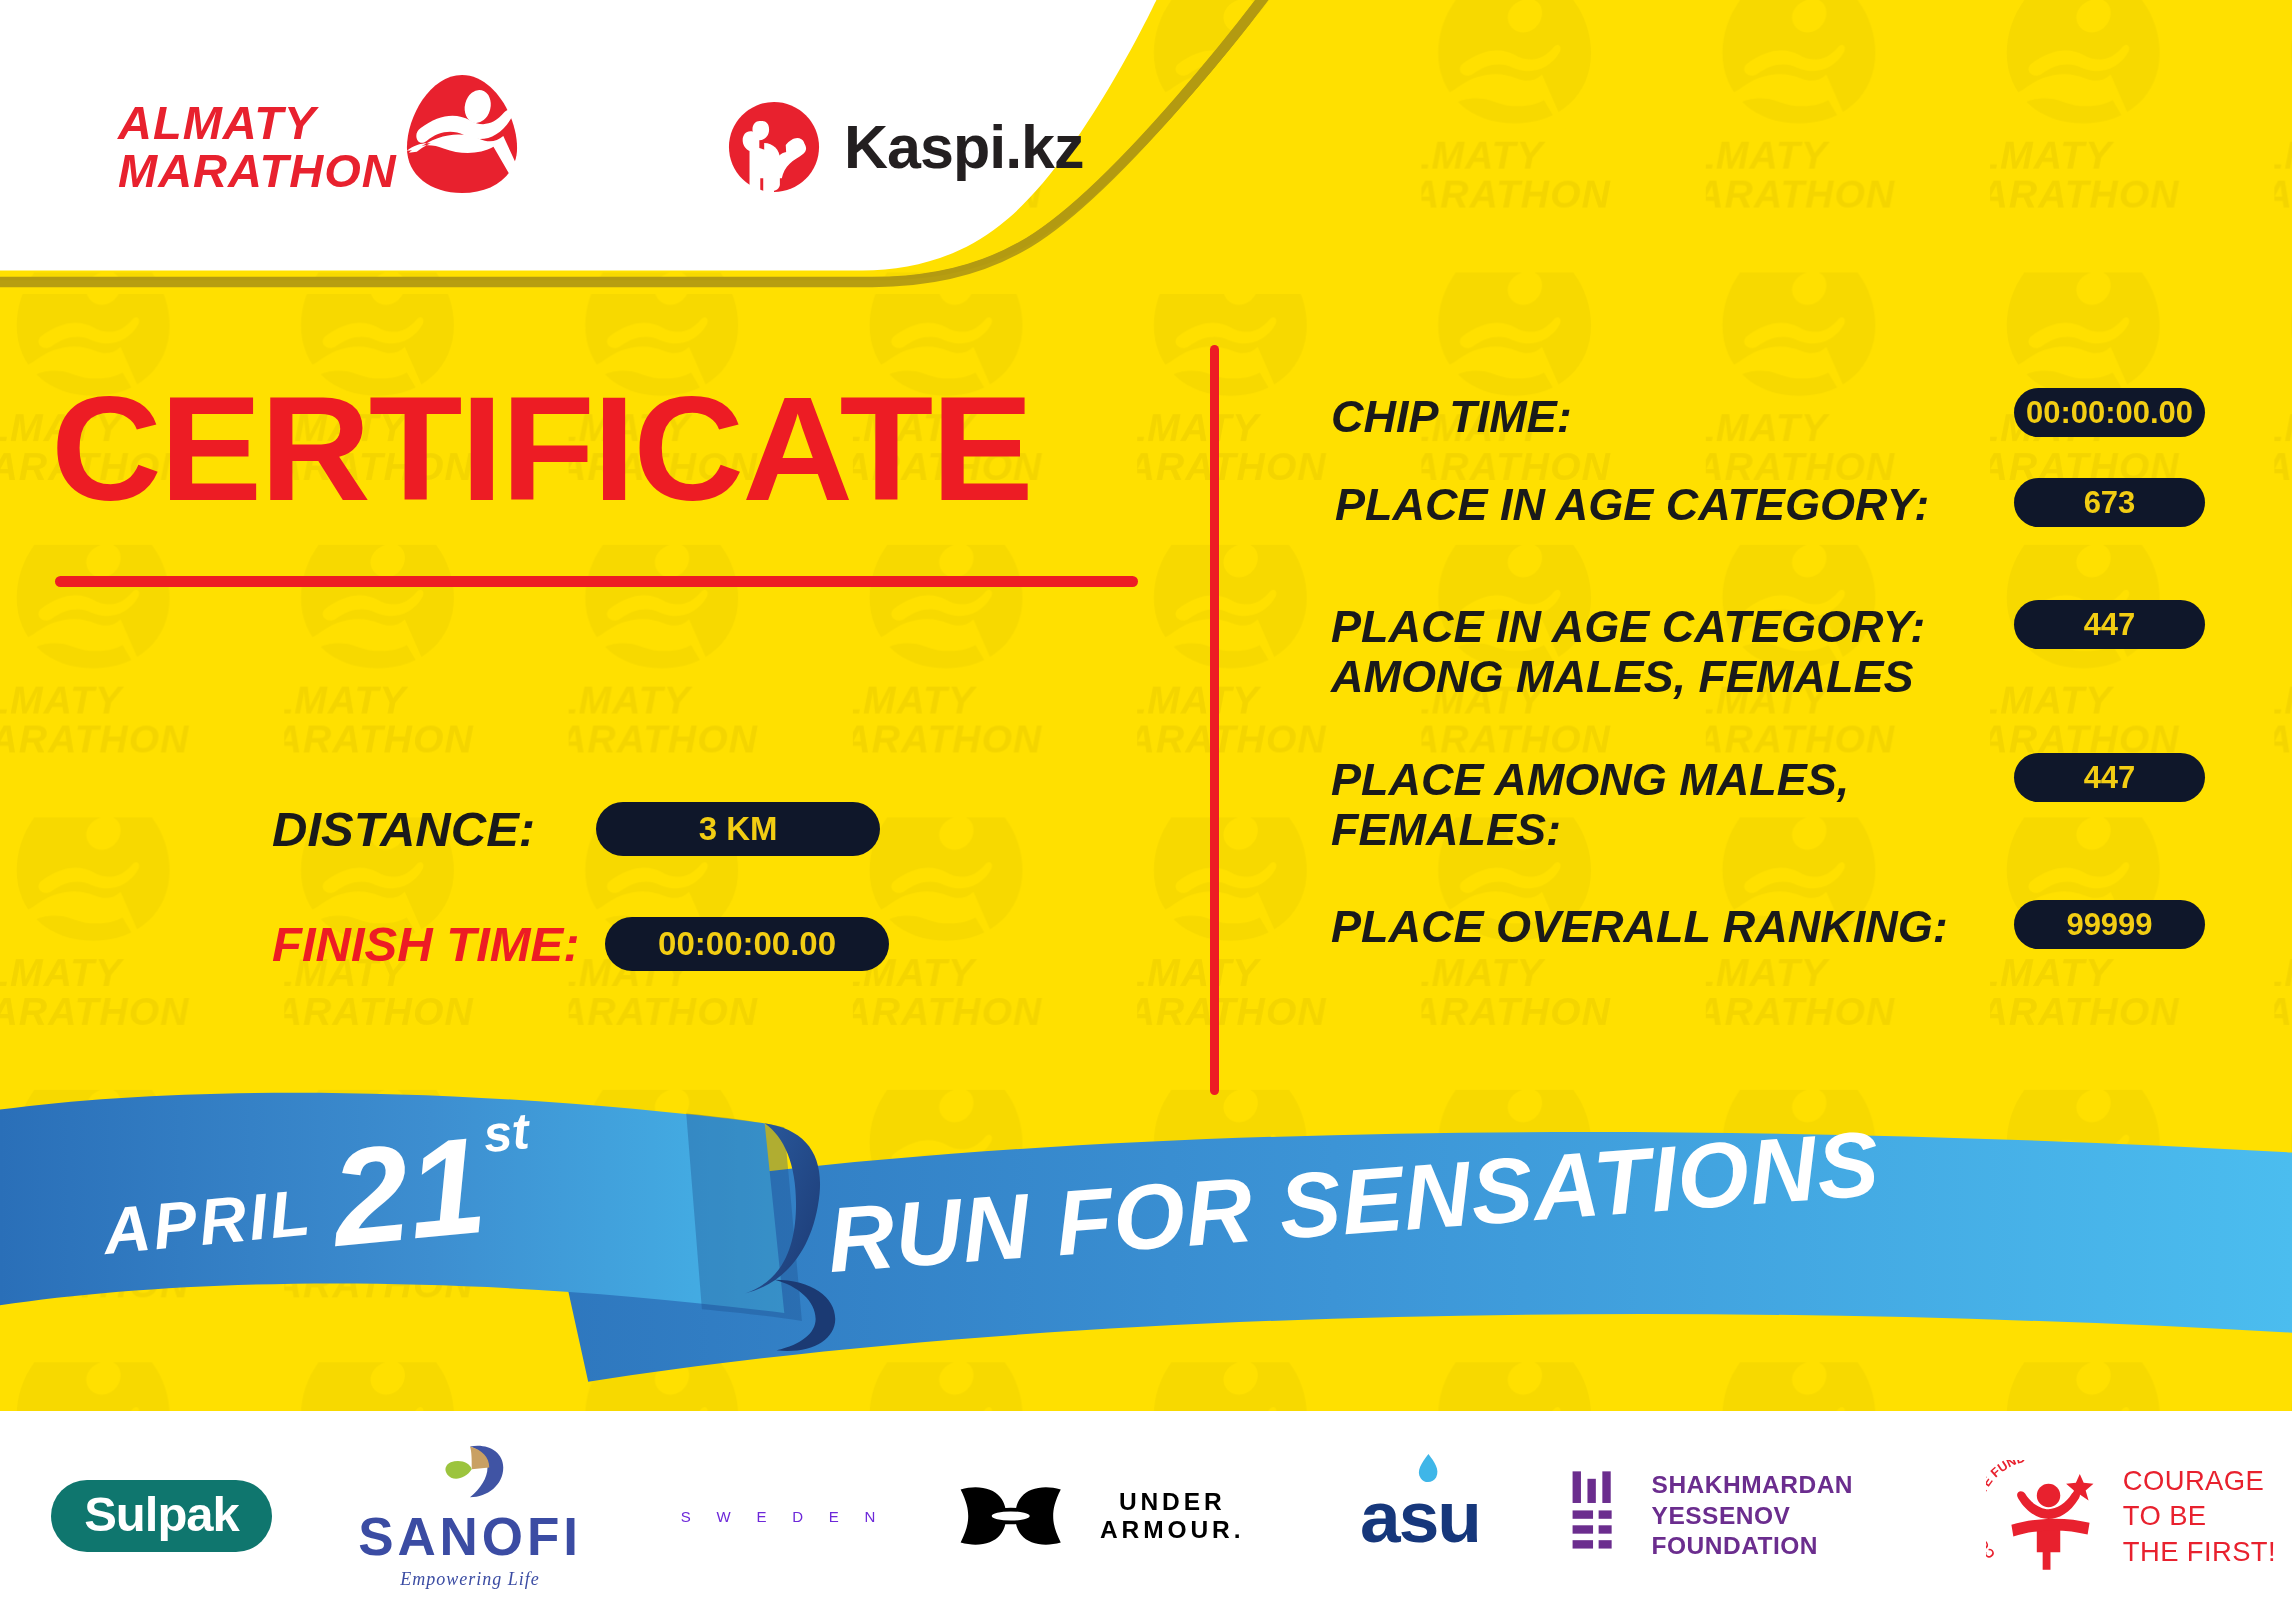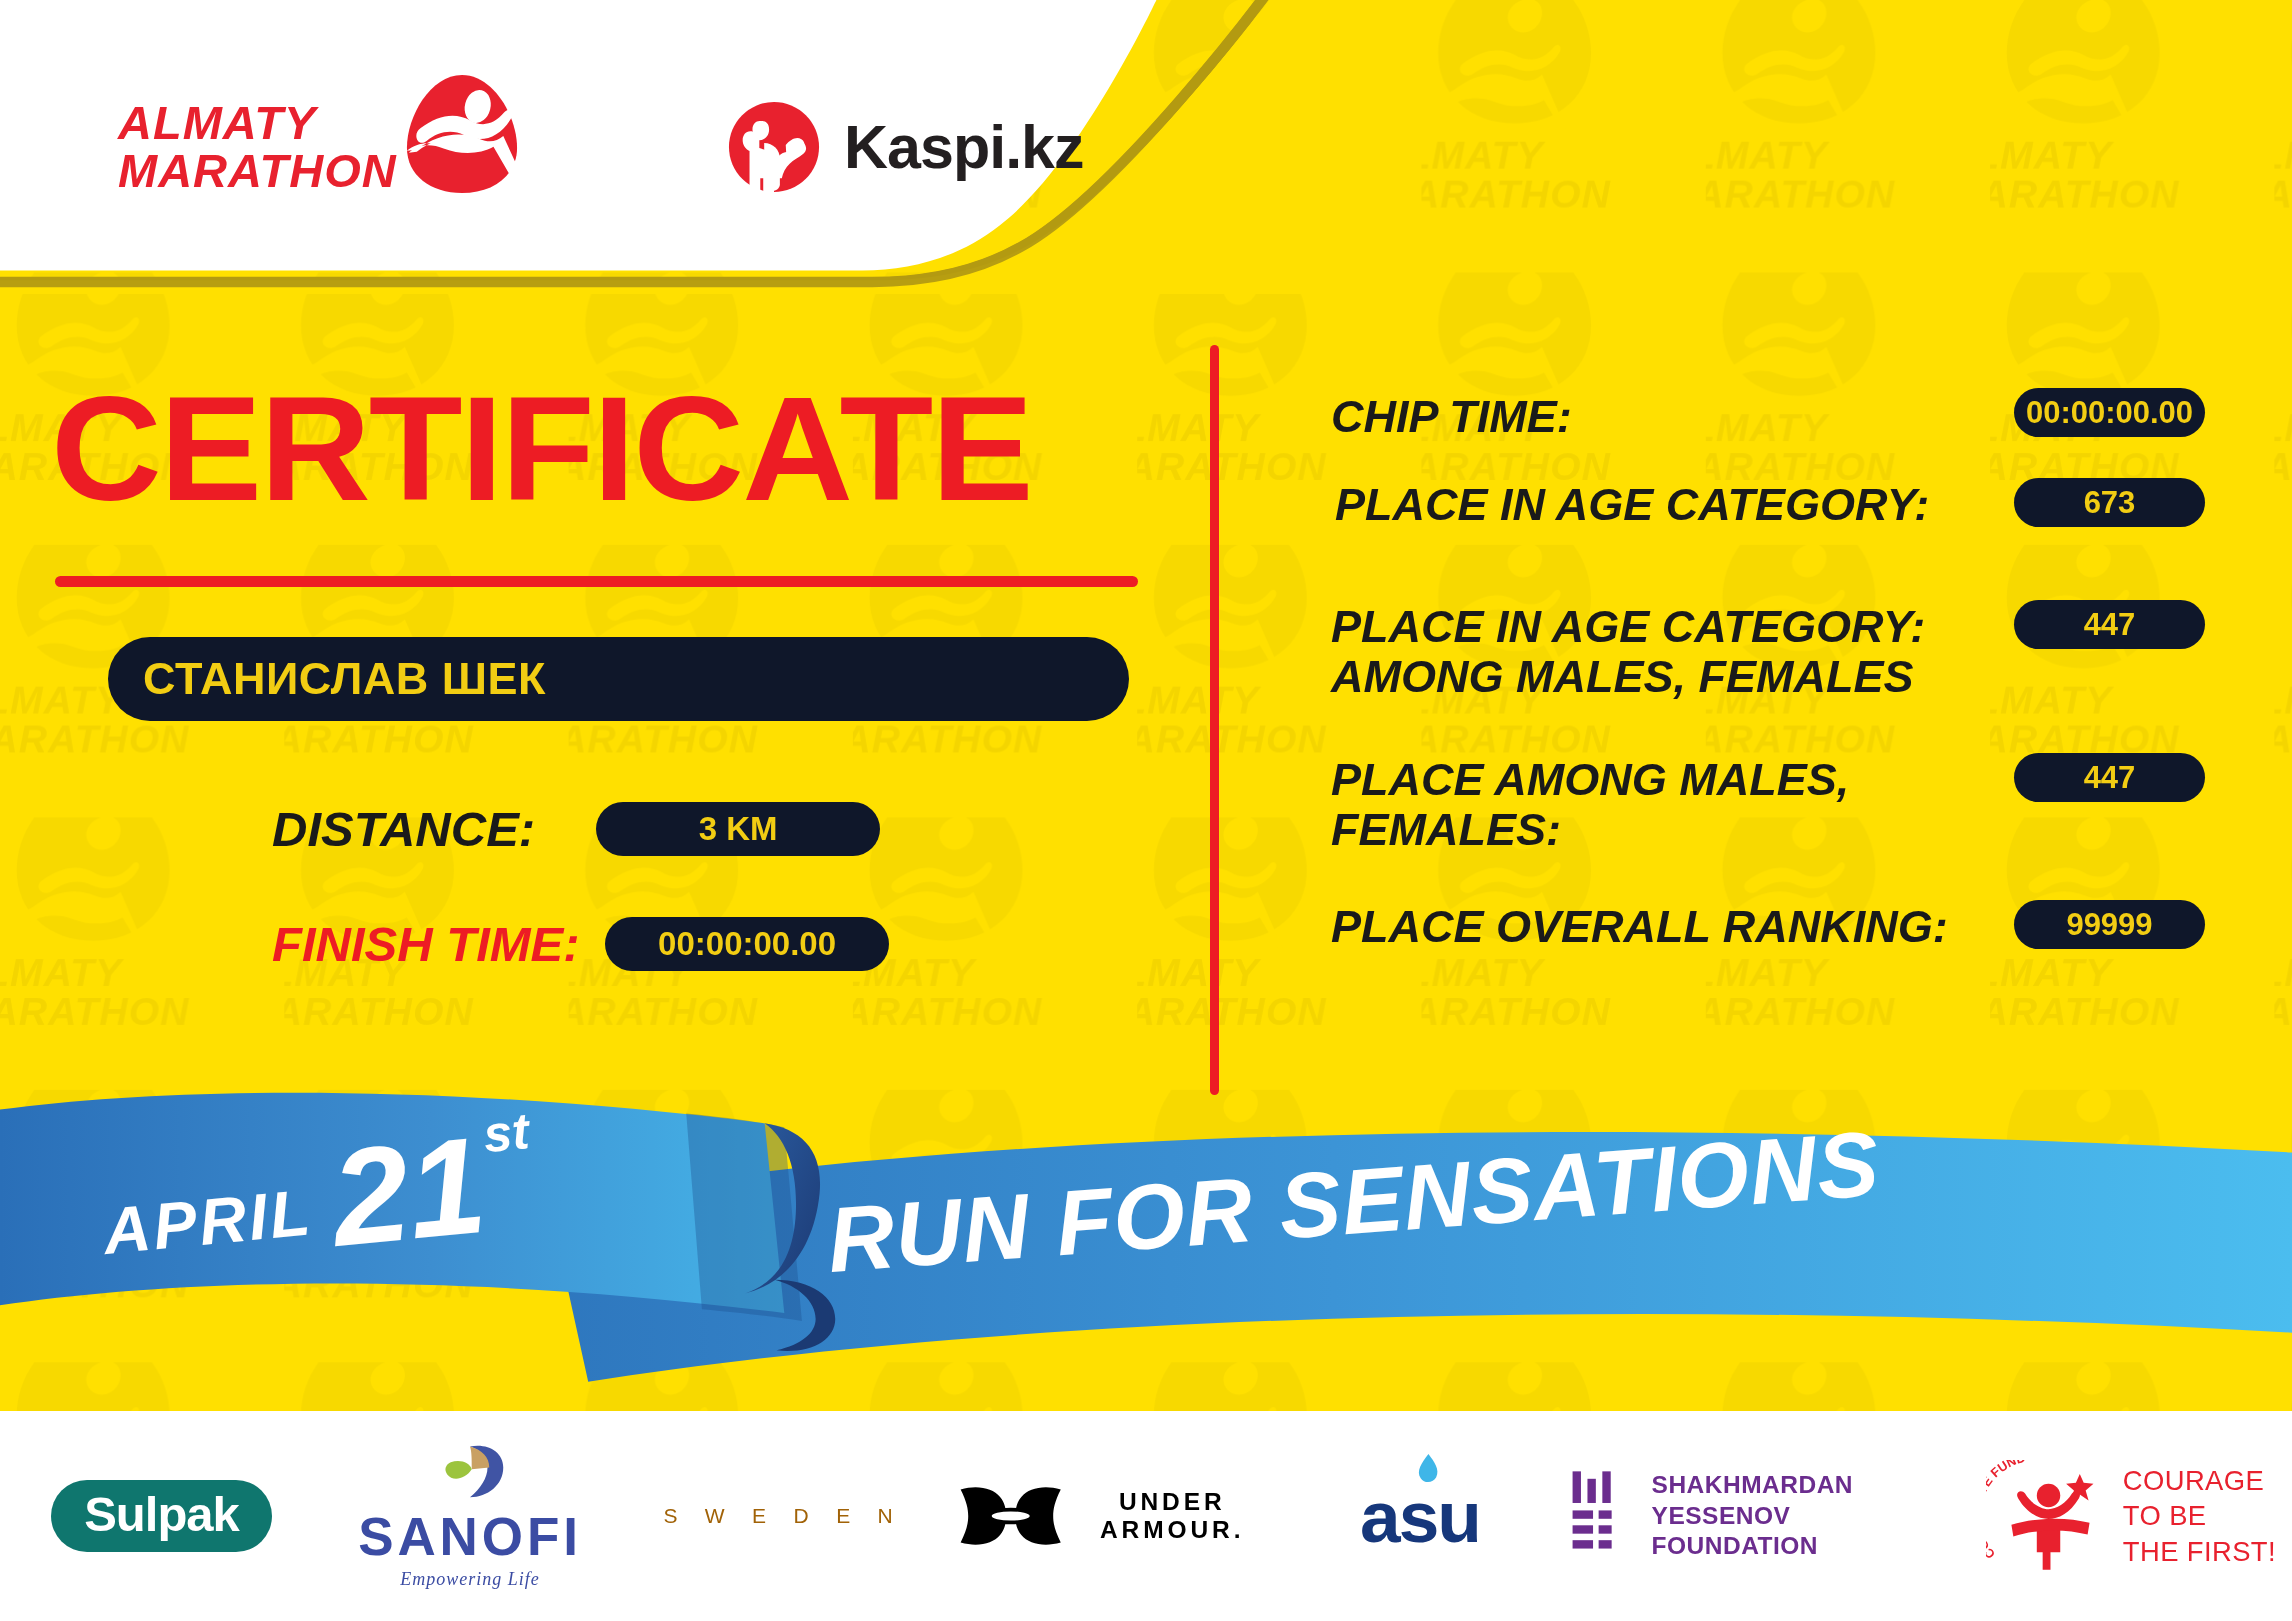--- a/index.html
+++ b/index.html
@@ -165,21 +165,21 @@
   .sulpak{
     background:#0f766e;border-radius:979px;
     color:#fff;font-weight:bold;font-size:49px;
     padding:5.9px 33px 9.8px 33px;letter-spacing:-1px;
   }
 
   .sanofi-txt{color:#3B4CA3;font-weight:bold;font-size:53px;letter-spacing:3.9px;text-align:center;}
   .sanofi-sub{color:#3B4CA3;font-style:italic;font-size:18px;letter-spacing:1px;text-align:center;margin-top:2px;font-family:"Liberation Serif",serif;}
 
   .oriflame-txt{color:#1A1A1A;font-size:47px;letter-spacing:8.8px;font-family:"Liberation Serif",serif;}
-  .oriflame-sub{color:#a16207;font-size:21px;letter-spacing:10.8px;text-align:center;}
+  .oriflame-sub{color:#6d28d9;font-size:15px;letter-spacing:10.8px;text-align:center;}
 
   .ua-txt{color:#000;font-weight:bold;font-size:24.5px;letter-spacing:3.9px;text-align:center;}
 
   .asu-txt{color:#16377B;font-weight:bold;font-size:73px;letter-spacing:-2px;font-family:"Liberation Sans",sans-serif;}
 
   .syf-txt{color:#6B2D8E;font-weight:bold;font-size:24.5px;line-height:1.25;letter-spacing:0.5px;}
 
   .courage-txt{color:#E8212E;font-size:27.4px;line-height:1.3;letter-spacing:0.4px;}
 </style>
 </head>
@@ -236,21 +236,20 @@
         <path d="M38 44 c9 0 16 7 16 16 l0 26 c0 4 -4 7 -8 7 c-4 0 -8 -3 -8 -7 z" fill="#ffffff"></path>
         <path d="M60 46 c5 -6 11 -9 16 -6 c5 3 4 11 -2 13 c-5 2 -10 6 -13 11 z" fill="#ffffff"></path>
       </svg>
       <div class="kaspi-word">Kaspi.kz</div>
     </div>
   </div>
 
   <div class="cert-title">CERTIFICATE</div>
   <div class="title-rule"></div>
 
-  <div class="pill name-pill">СТАНИСЛАВ ШЕК</div>
 
   <div class="row row-distance">
     <span class="lbl dark">DISTANCE:</span>
     <span class="pill">3 KM</span>
   </div>
 
   <div class="row row-finish">
     <span class="lbl red">FINISH TIME:</span>
     <span class="pill">00:00:00.00</span>
   </div>

